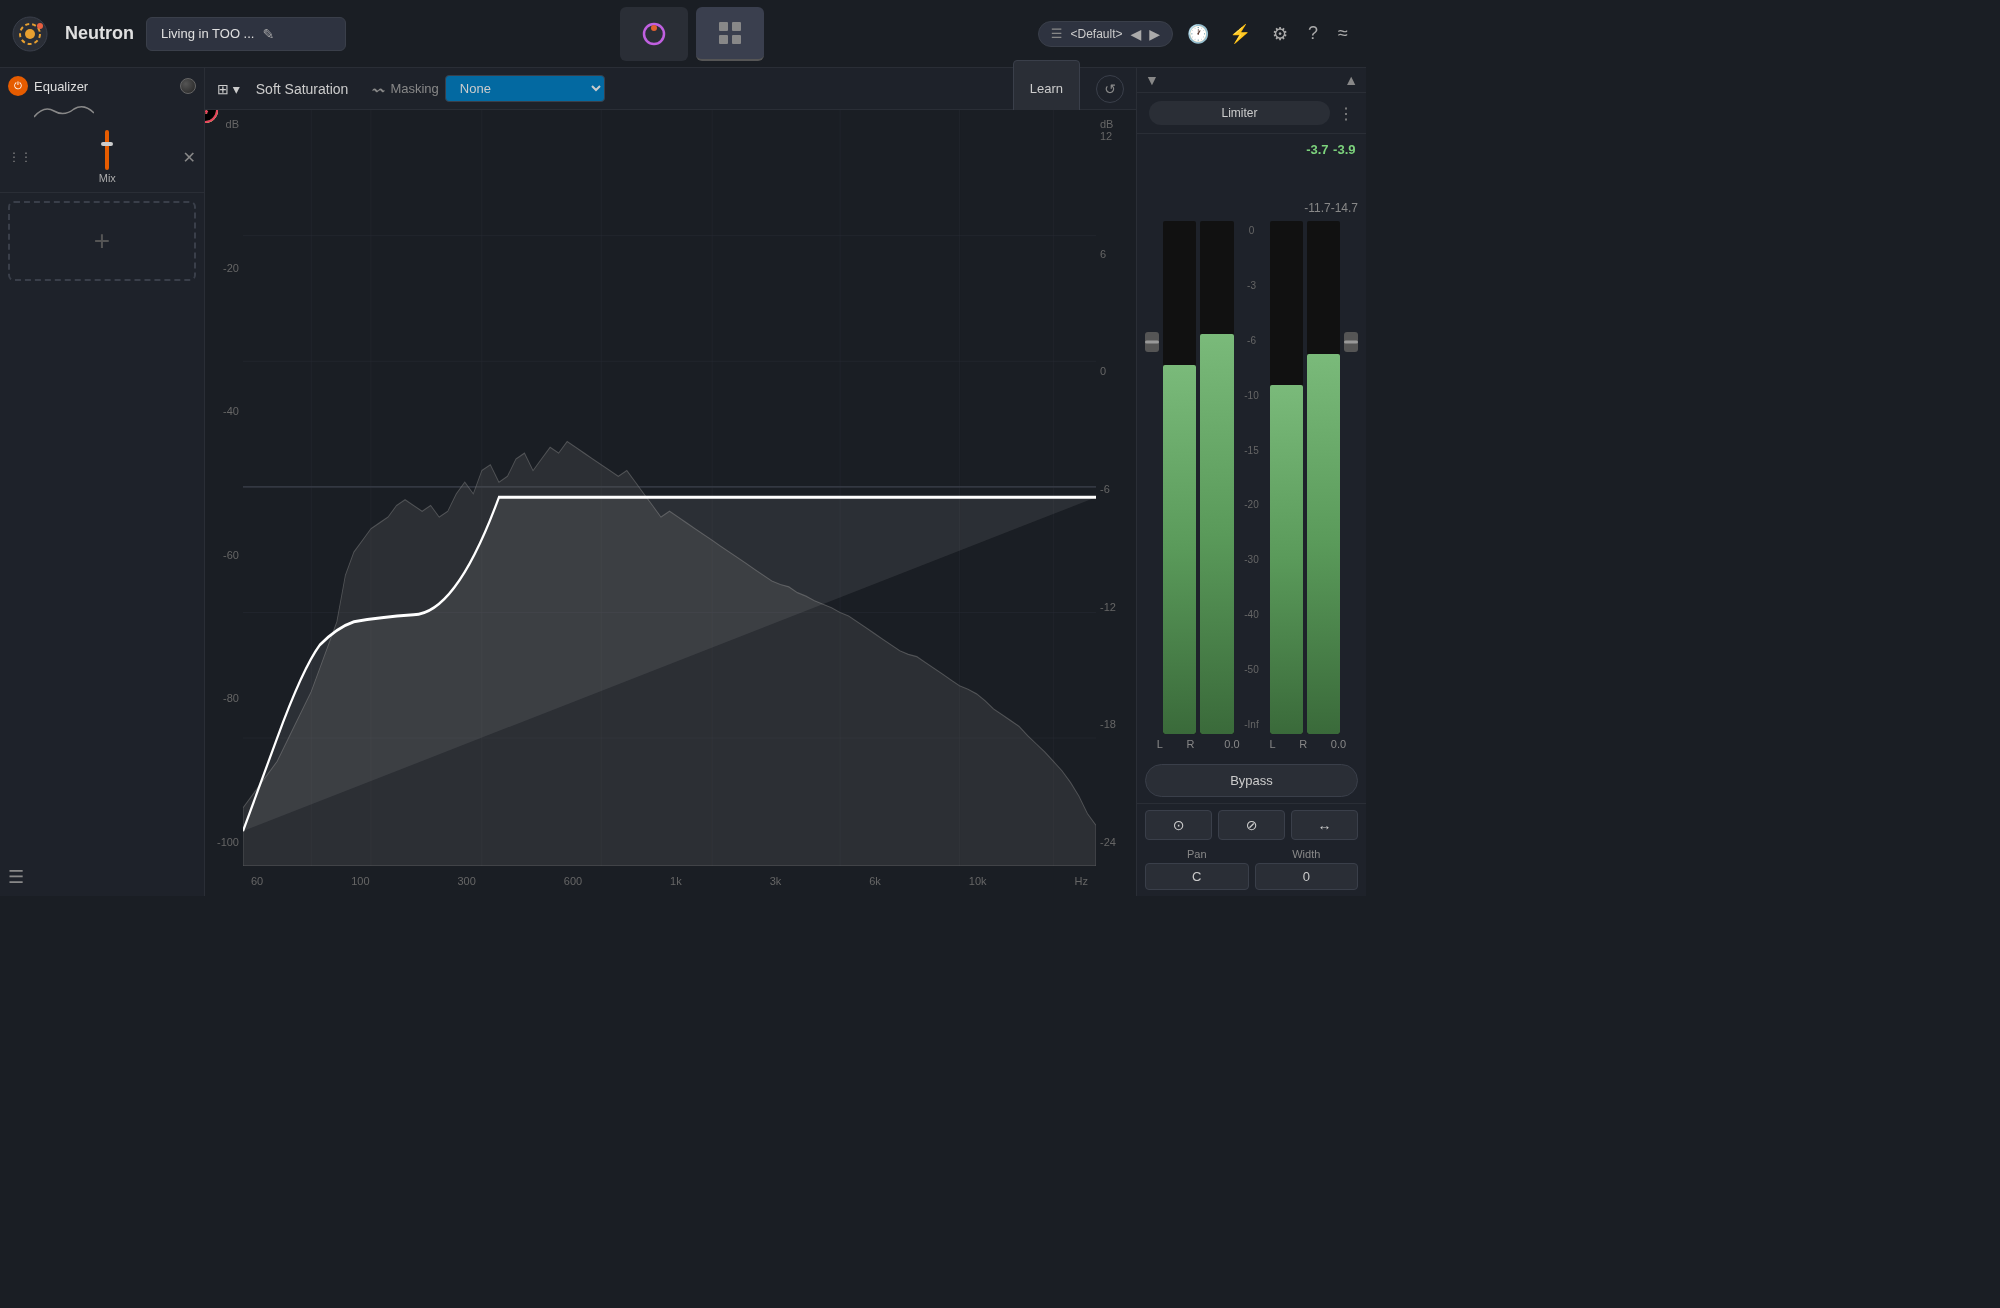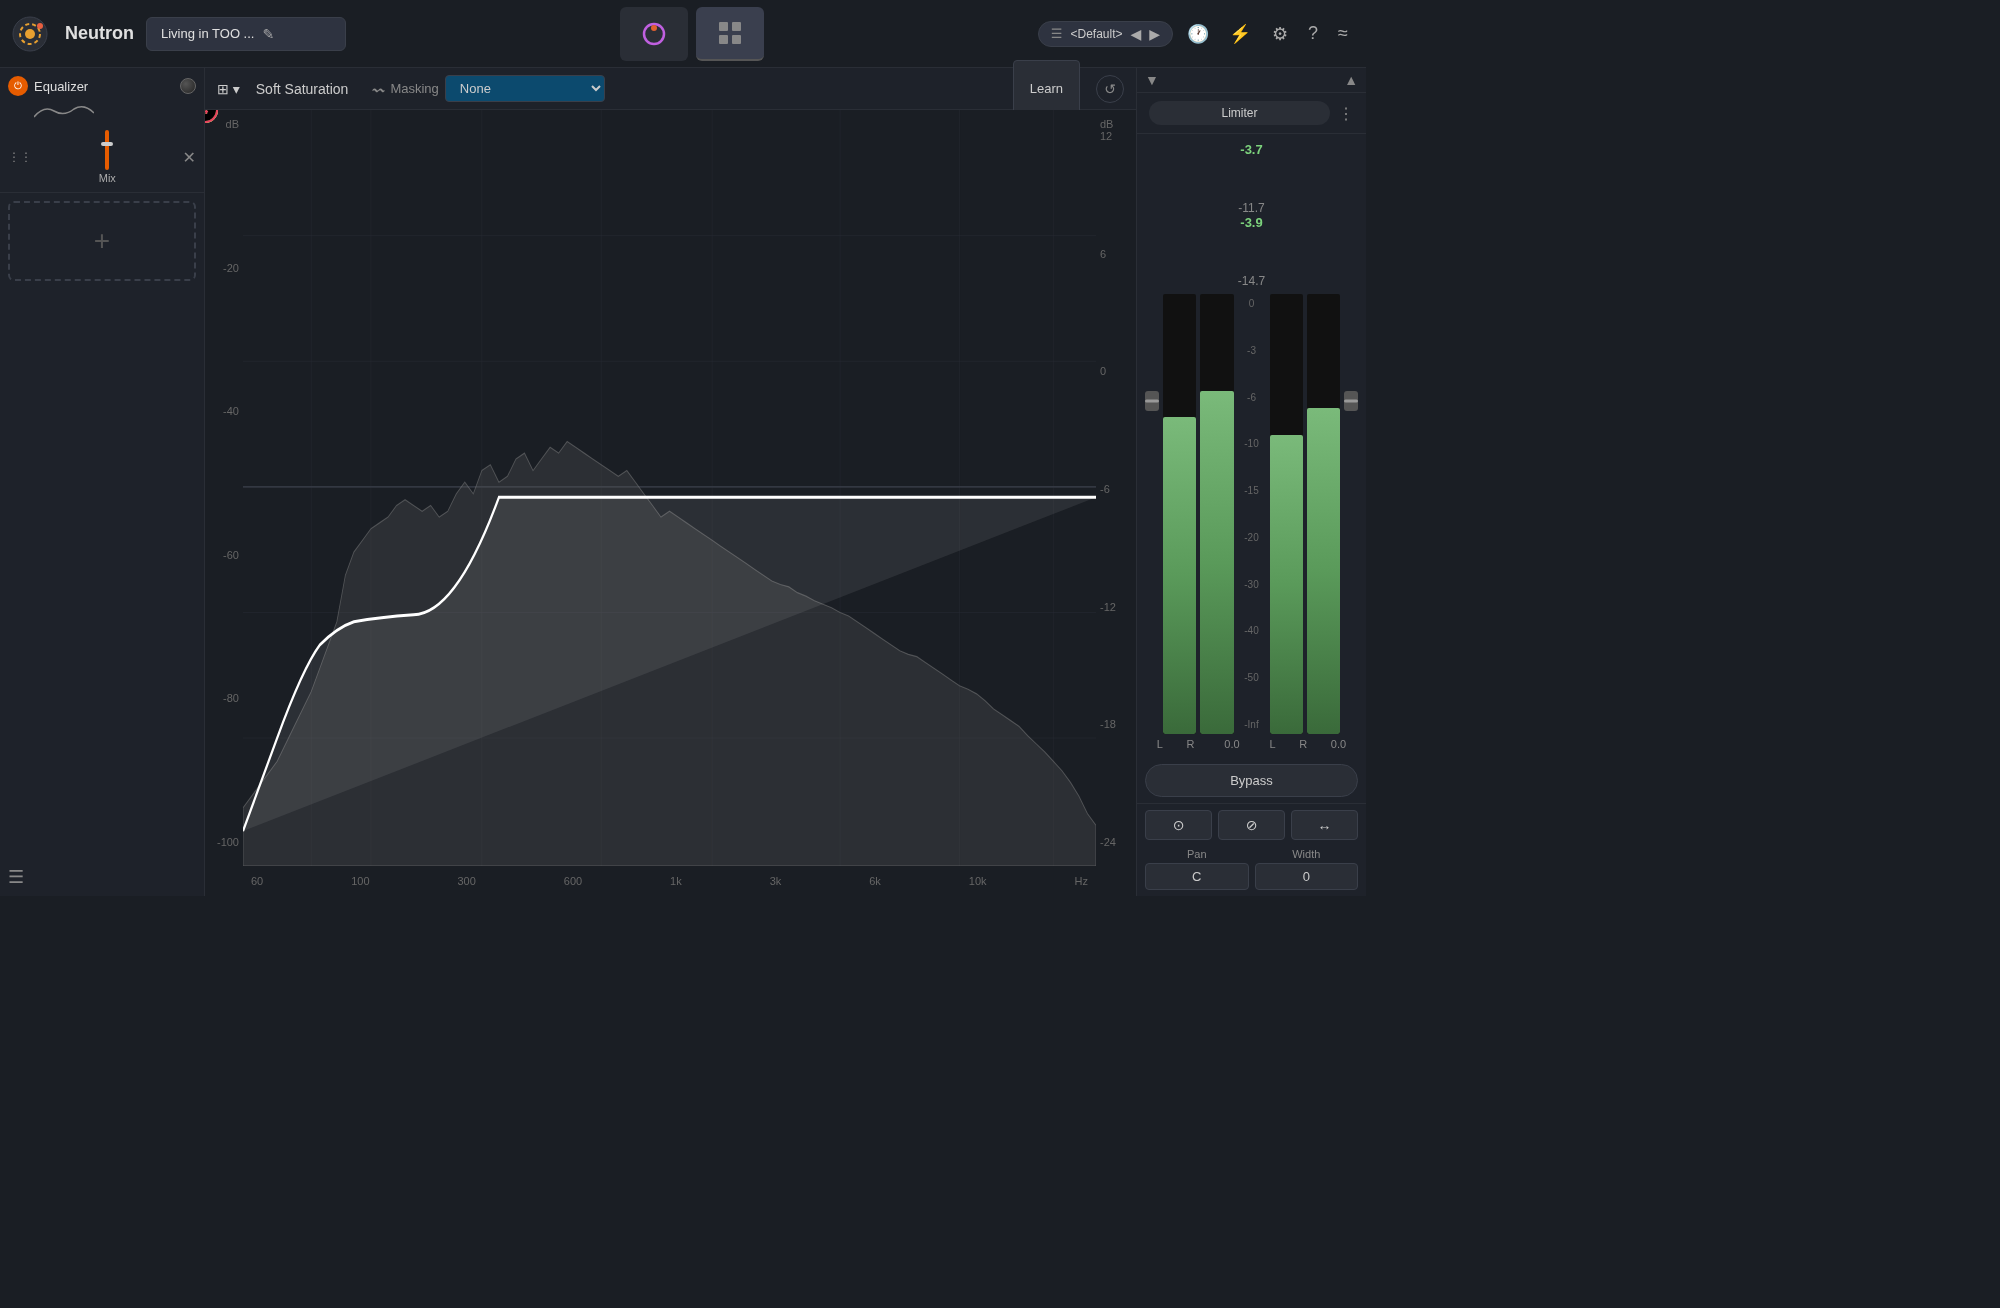--- a/index.html
+++ b/index.html
@@ -221,21 +221,21 @@
     }
     .masking-area {
       display: flex;
       align-items: center;
       gap: 6px;
       margin-left: 8px;
     }
     .masking-icon { color: #888; font-size: 12px; }
     .masking-label { color: #888; font-size: 13px; }
     .masking-select {
-      background: #0c4a6e;
+      background: #0369a1;
       border: 1px solid #3a3f4a;
       color: #ccc;
       padding: 4px 10px;
       border-radius: 4px;
       font-size: 13px;
       cursor: pointer;
       min-width: 160px;
     }
     .learn-btn {
       margin-left: auto;
@@ -372,21 +372,20 @@
     .meter-section {
       padding: 8px;
       display: flex;
       flex-direction: column;
       flex: 1;
     }
     .meter-values-row {
       display: flex;
       justify-content: flex-end;
       margin-bottom: 6px;
-      flex-direction: column;
     }
     .meter-col {
       display: flex;
       flex-direction: column;
       align-items: center;
     }
     .meter-val-green { color: #7cd27c; font-size: 13px; font-weight: 600; }
     .meter-val-gray { color: #888; font-size: 12px; margin-top: 44px; }
 
     .bypass-btn {

